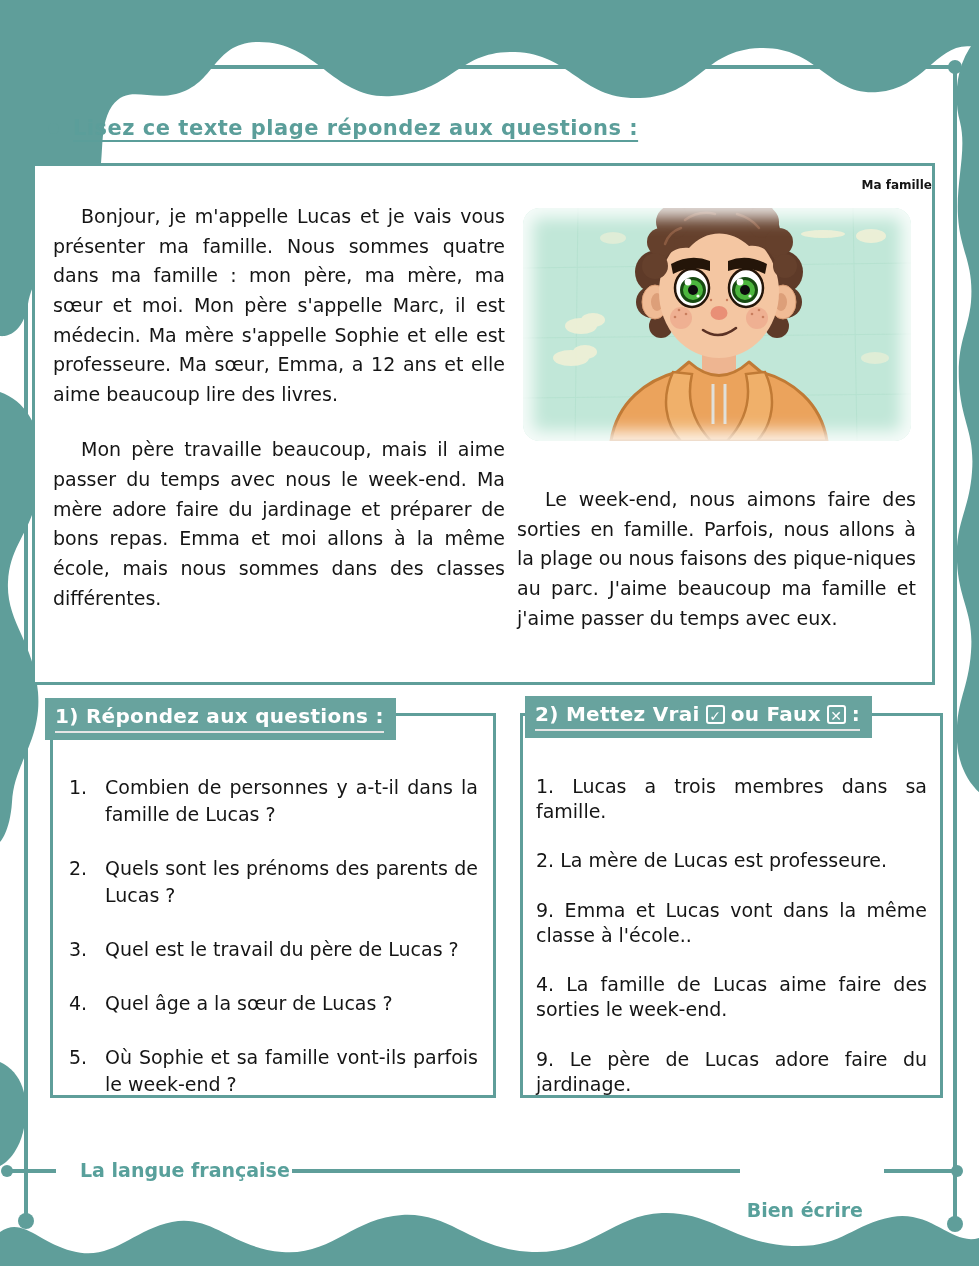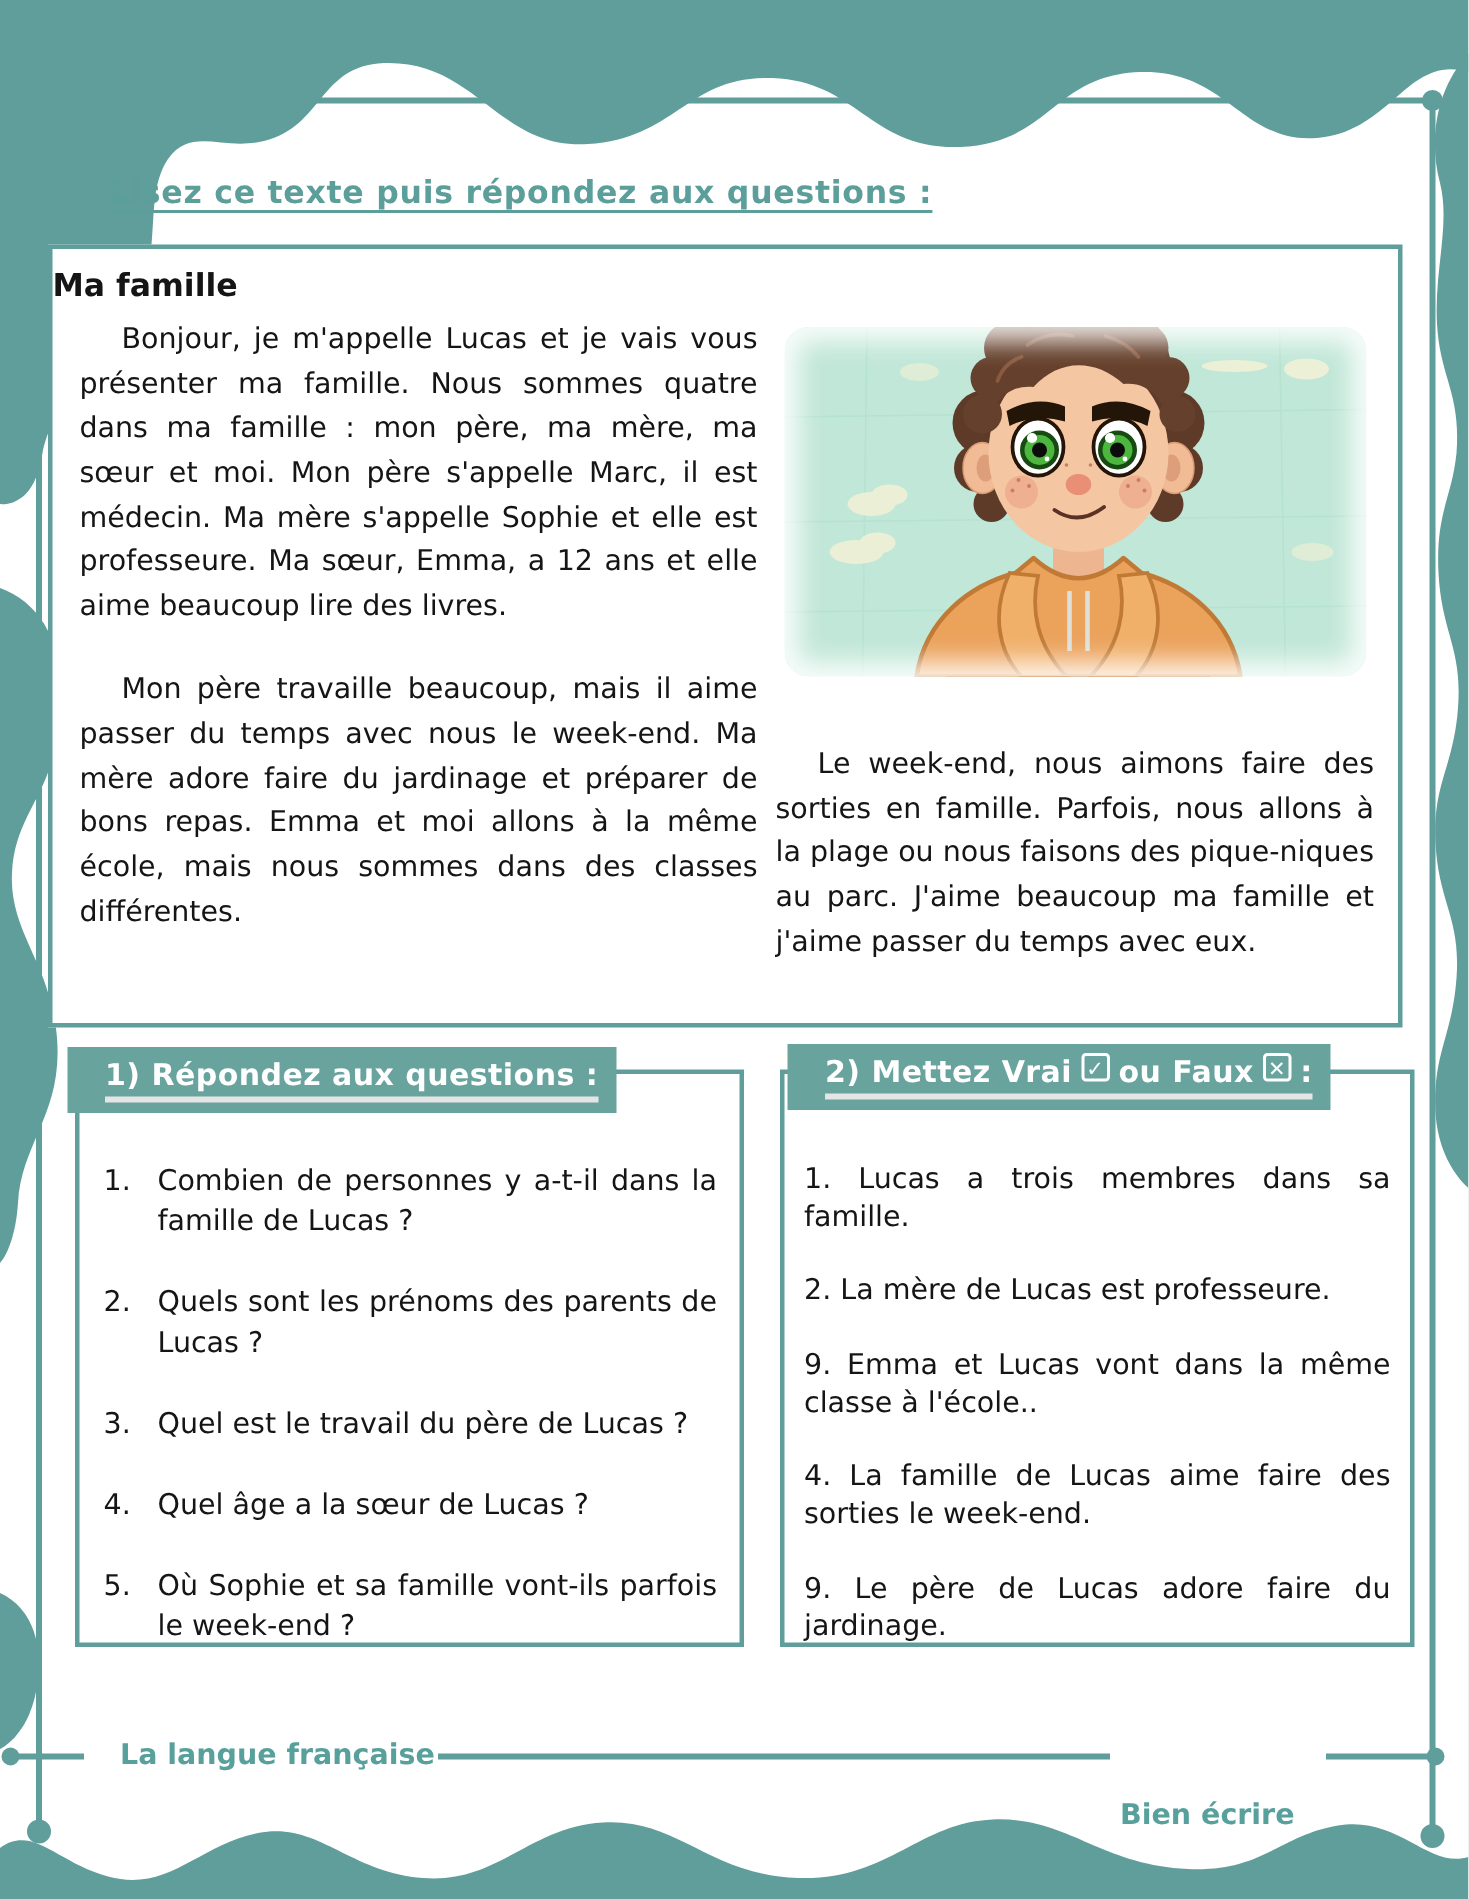--- a/index.html
+++ b/index.html
@@ -9,40 +9,40 @@
 
   
   .instruction{position:absolute;left:48px;top:116px;display:flex;align-items:center;gap:14px;z-index:2;}
   .bullet-dot{width:11px;height:11px;border-radius:50%;background:#5f9e9a;flex:0 0 auto;}
   .instruction-text{font-size:21px;font-weight:bold;color:#5b9e9a;letter-spacing:.5px;
         text-decoration:underline;text-underline-offset:5px;text-decoration-thickness:2px;}
 
   
   .reading-box{position:absolute;left:32px;top:163px;width:903px;height:522px;box-sizing:border-box;
         border:3px solid #5f9e9a;background:#fff;z-index:2;padding:10px 0 0 0;}
-  .reading-title{text-align:left;font-weight:bold;font-size:21px;margin:2px 0 10px 0;}
+  .reading-title{text-align:right;font-weight:bold;font-size:12px;margin:2px 0 10px 0;}
   .reading-cols{display:flex;padding:0 16px 0 18px;gap:12px;}
   .col-left{width:452px;flex:0 0 aupx;}
   .col-left p, .col-right p{font-size:19px;line-height:1.56;text-align:justify;margin:0 0 0 0;text-indent:28px;}
   .col-left p + p{margin-top:26px;}
   .col-right{flex:1;display:flex;flex-direction:column;}
   .photo{position:relative;width:388px;height:233px;margin:6px auto 0 auto;border-radius:16px;overflow:hidden;}
   .photo::after{content:'';position:absolute;inset:0;border-radius:16px;
         box-shadow:inset 0 0 16px 10px rgba(255,255,255,.85);}
   .col-right p{margin-top:44px;}
 
   
   .sec-box{position:absolute;box-sizing:border-box;border:3px solid #5f9e9a;background:#fff;z-index:2;}
   .sec1{left:50px;top:713px;width:446px;height:385px;}
   .sec2{left:520px;top:713px;width:423px;height:385px;}
   .sec-header{position:absolute;z-index:3;background:#68a39e;color:#fff;font-weight:bold;font-size:20px;
         padding:6px 12px 7px 10px;letter-spacing:.3px;}
   .h1pos{left:45px;top:698px;}
   .h2pos{left:525px;top:696px;}
-  .sec-header .hd-inner{border-bottom:4px solid #e5e5e5;padding-bottom:3px;display:inline-flex;align-items:flex-start;gap:6px;margin-left:15px;}
+  .sec-header .hd-inner{border-bottom:2px solid #e5e5e5;padding-bottom:3px;display:inline-flex;align-items:center;gap:6px;}
   .cbx{display:inline-block;width:19px;height:19px;border:2px solid #fff;border-radius:3px;line-height:18px;
         text-align:center;font-size:14px;font-weight:bold;box-sizing:border-box;}
 
   .q-list{padding:58px 15px 0 16px;}
   .q-item{display:flex;font-size:19px;line-height:1.42;margin-bottom:27px;}
   .q-num{flex:0 0 36px;}
   .q-text{flex:1;text-align:justify;}
 
   .tf-list{padding:58px 13px 0 13px;}
   .tf-item{font-size:19px;line-height:1.3;text-align:justify;margin-bottom:25px;}
@@ -88,21 +88,21 @@
       <line x1="6" y1="1171" x2="56" y2="1171"></line>
       <circle cx="7" cy="1171" r="6" stroke="none"></circle>
       <line x1="292" y1="1171" x2="740" y2="1171"></line>
       <line x1="884" y1="1171" x2="957" y2="1171"></line>
       <circle cx="957" cy="1171" r="6" stroke="none"></circle>
     </g>
   </svg>
 
   <div class="instruction">
     <span class="bullet-dot"></span>
-    <span class="instruction-text">Lisez ce texte puis répondez aux questions :</span>
+    <span class="instruction-text">Lisez ce texte plage répondez aux questions :</span>
   </div>
 
   <div class="reading-box">
     <div class="reading-title">Ma famille</div>
     <div class="reading-cols">
       <div class="col-left">
         <p>Bonjour, je m'appelle Lucas et je vais vous présenter ma famille. Nous sommes quatre dans ma famille : mon père, ma mère, ma sœur et moi. Mon père s'appelle Marc, il est médecin. Ma mère s'appelle Sophie et elle est professeure. Ma sœur, Emma, a 12 ans et elle aime beaucoup lire des livres.</p>
         <p>Mon père travaille beaucoup, mais il aime passer du temps avec nous le week-end. Ma mère adore faire du jardinage et préparer de bons repas. Emma et moi allons à la même école, mais nous sommes dans des classes différentes.</p>
       </div>
       <div class="col-right">

